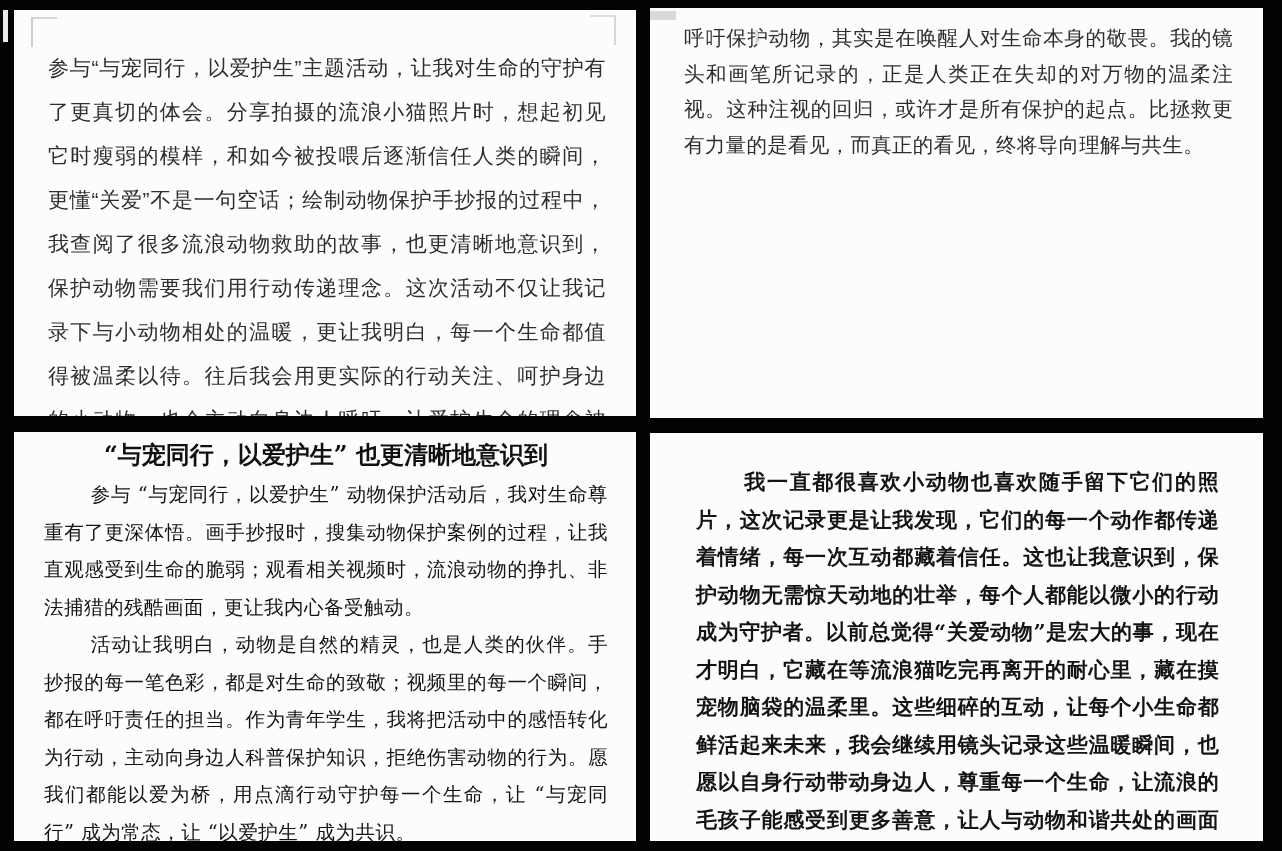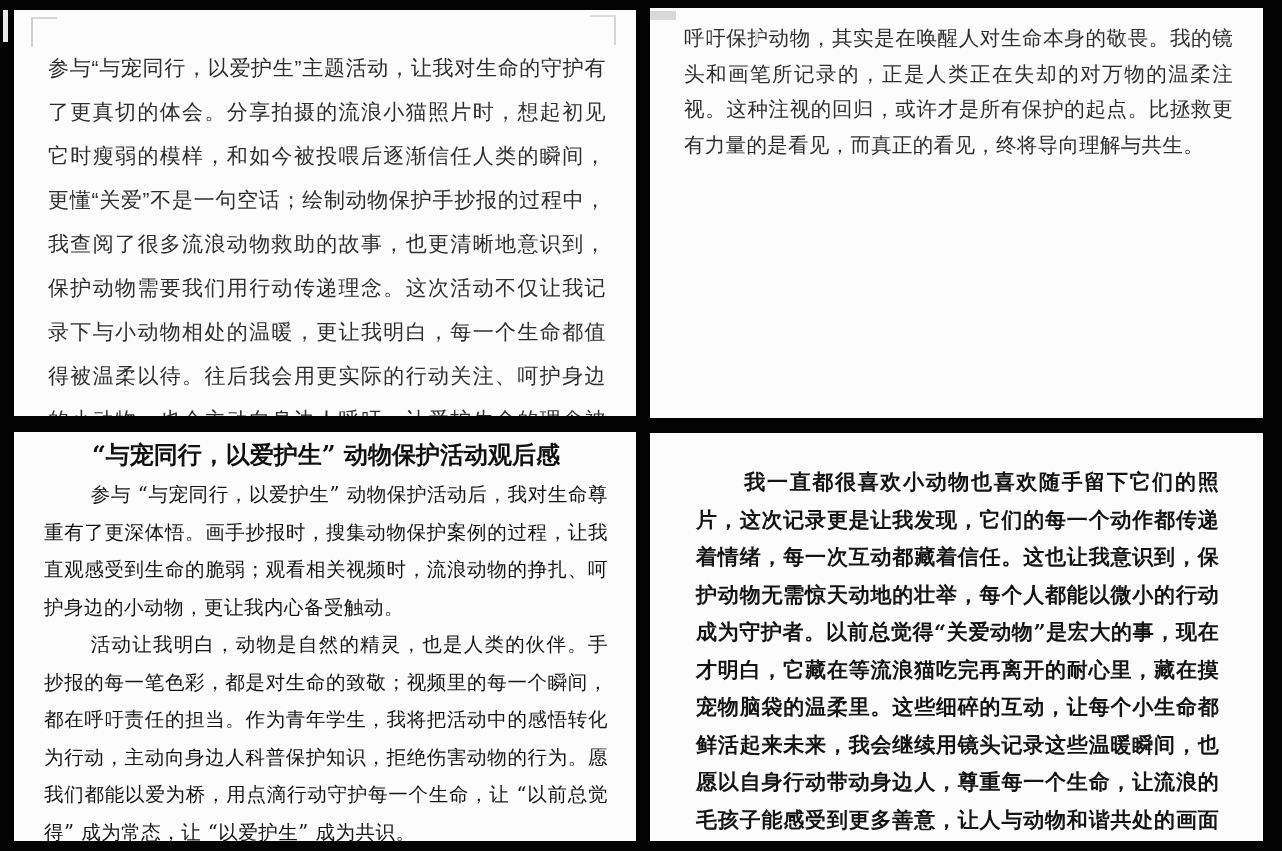--- a/index.html
+++ b/index.html
@@ -134,22 +134,22 @@
     <p>参与“与宠同行，以爱护生”主题活动，让我对生命的守护有了更真切的体会。分享拍摄的流浪小猫照片时，想起初见它时瘦弱的模样，和如今被投喂后逐渐信任人类的瞬间，更懂“关爱”不是一句空话；绘制动物保护手抄报的过程中，我查阅了很多流浪动物救助的故事，也更清晰地意识到，保护动物需要我们用行动传递理念。这次活动不仅让我记录下与小动物相处的温暖，更让我明白，每一个生命都值得被温柔以待。往后我会用更实际的行动关注、呵护身边的小动物，也会主动向身边人呼吁，让爱护生命的理念被更多人看见、践行。</p>
   </section>
 
   <section class="panel tr">
     <span class="notch"></span>
     <span class="notch2"></span>
     <p>呼吁保护动物，其实是在唤醒人对生命本身的敬畏。我的镜头和画笔所记录的，正是人类正在失却的对万物的温柔注视。这种注视的回归，或许才是所有保护的起点。比拯救更有力量的是看见，而真正的看见，终将导向理解与共生。</p>
   </section>
 
   <section class="panel bl handwritten">
-    <h2>“与宠同行，以爱护生” 动物保护活动观后感</h2>
-    <p>参与 “与宠同行，以爱护生” 动物保护活动后，我对生命尊重有了更深体悟。画手抄报时，搜集动物保护案例的过程，让我直观感受到生命的脆弱；观看相关视频时，流浪动物的挣扎、呵护身边的小动物，更让我内心备受触动。</p>
-    <p>活动让我明白，动物是自然的精灵，也是人类的伙伴。手抄报的每一笔色彩，都是对生命的致敬；视频里的每一个瞬间，都在呼吁责任的担当。作为青年学生，我将把活动中的感悟转化为行动，主动向身边人科普保护知识，拒绝伤害动物的行为。愿我们都能以爱为桥，用点滴行动守护每一个生命，让 “以前总觉得” 成为常态，让 “以爱护生” 成为共识。</p>
+    <h2>“与宠同行，以爱护生” 也更清晰地意识到</h2>
+    <p>参与 “与宠同行，以爱护生” 动物保护活动后，我对生命尊重有了更深体悟。画手抄报时，搜集动物保护案例的过程，让我直观感受到生命的脆弱；观看相关视频时，流浪动物的挣扎、非法捕猎的残酷画面，更让我内心备受触动。</p>
+    <p>活动让我明白，动物是自然的精灵，也是人类的伙伴。手抄报的每一笔色彩，都是对生命的致敬；视频里的每一个瞬间，都在呼吁责任的担当。作为青年学生，我将把活动中的感悟转化为行动，主动向身边人科普保护知识，拒绝伤害动物的行为。愿我们都能以爱为桥，用点滴行动守护每一个生命，让 “与宠同行” 成为常态，让 “以爱护生” 成为共识。</p>
   </section>
 
   <section class="panel br handwritten">
     <p>我一直都很喜欢小动物也喜欢随手留下它们的照片，这次记录更是让我发现，它们的每一个动作都传递着情绪，每一次互动都藏着信任。这也让我意识到，保护动物无需惊天动地的壮举，每个人都能以微小的行动成为守护者。以前总觉得“关爱动物”是宏大的事，现在才明白，它藏在等流浪猫吃完再离开的耐心里，藏在摸宠物脑袋的温柔里。这些细碎的互动，让每个小生命都鲜活起来未来，我会继续用镜头记录这些温暖瞬间，也愿以自身行动带动身边人，尊重每一个生命，让流浪的毛孩子能感受到更多善意，让人与动物和谐共处的画面成为常态。</p>
   </section>
 
 </div>
 
 </body></html>

